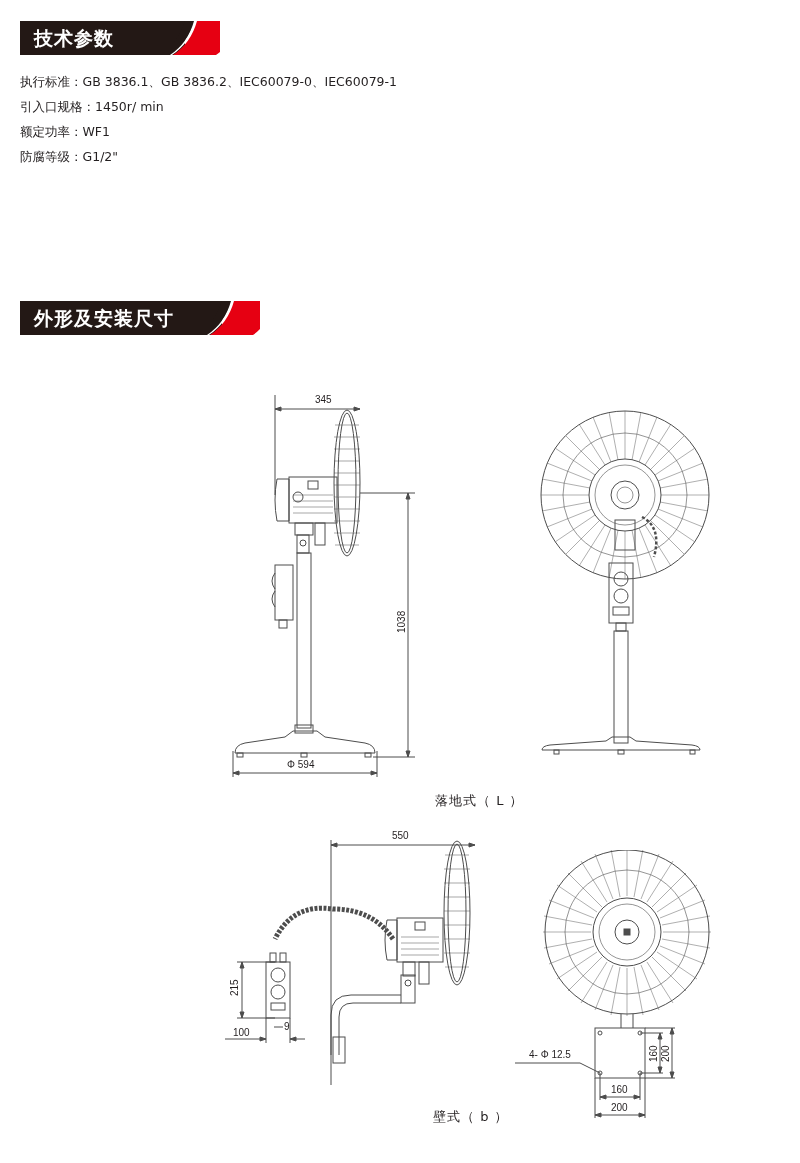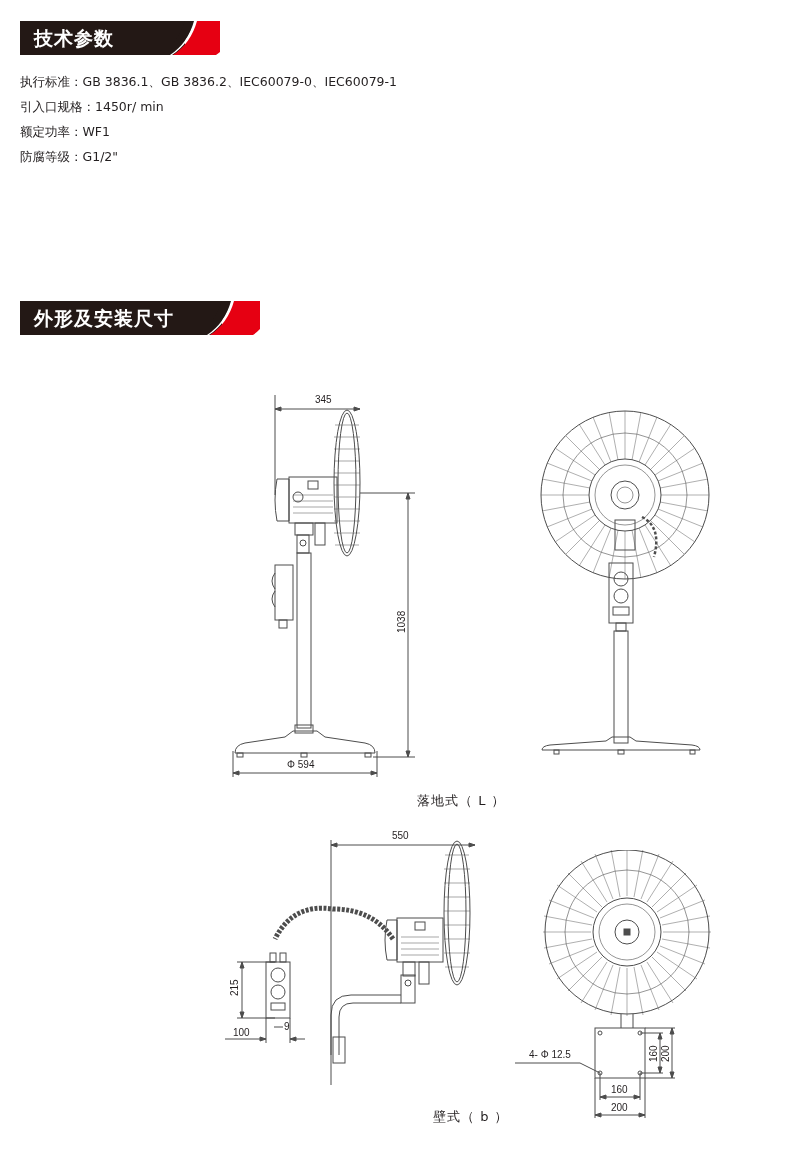--- a/index.html
+++ b/index.html
@@ -163,21 +163,21 @@
   <rect x="86" y="218" width="10" height="8"></rect>
 
   <rect x="84" y="226" width="14" height="112"></rect>
 
   <path d="M12 345 q0 -4 8 -5 l56 -4 l6 -4 h18 l6 4 l56 4 q8 1 8 5 z"></path>
   <rect x="24" y="345" width="5" height="4"></rect>
     <rect x="160" y="345" width="5" height="4"></rect>
     <rect x="88" y="345" width="6" height="4"></rect>
 </svg>
 
-<div class="caption" style="left:417px;top:792px;">落地式（ L ）</div>
+<div class="caption" style="left:435px;top:792px;">落地式（ L ）</div>
 
 <svg class="drawing" style="left:215px;top:825px" width="275" height="265" viewBox="0 0 275 265" stroke="#4d4d4d" fill="none" stroke-width="1">
 
   <line x1="116" y1="15" x2="116" y2="260"></line>
   <line x1="116" y1="20" x2="260" y2="20"></line>
   <path d="M116 20 l6 -2 v4 z M260 20 l-6 -2 v4 z" fill="#4d4d4d"></path>
   <text x="177" y="14" font-size="10" stroke="none">550</text>
 
   <ellipse cx="242" cy="88" rx="13" ry="72"></ellipse>
   <ellipse cx="242" cy="88" rx="9" ry="69"></ellipse>

